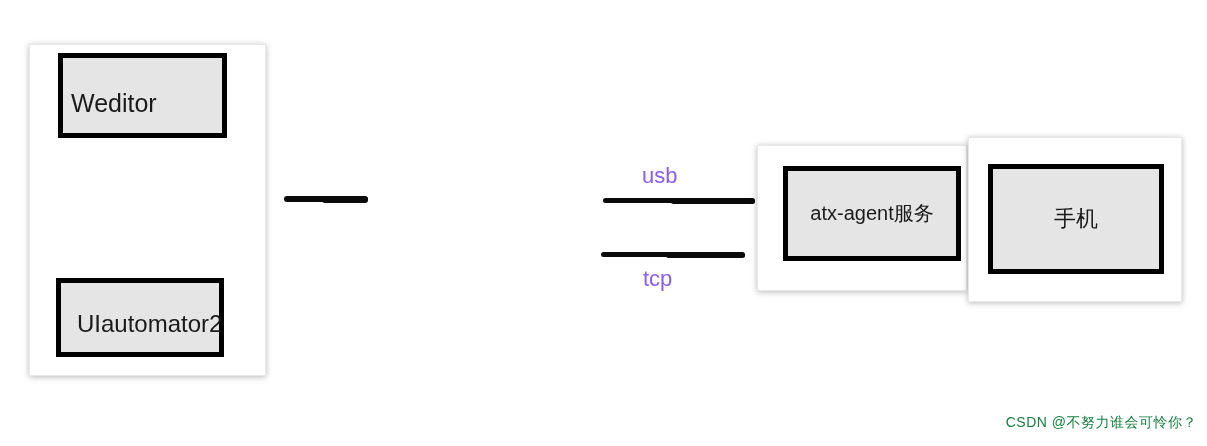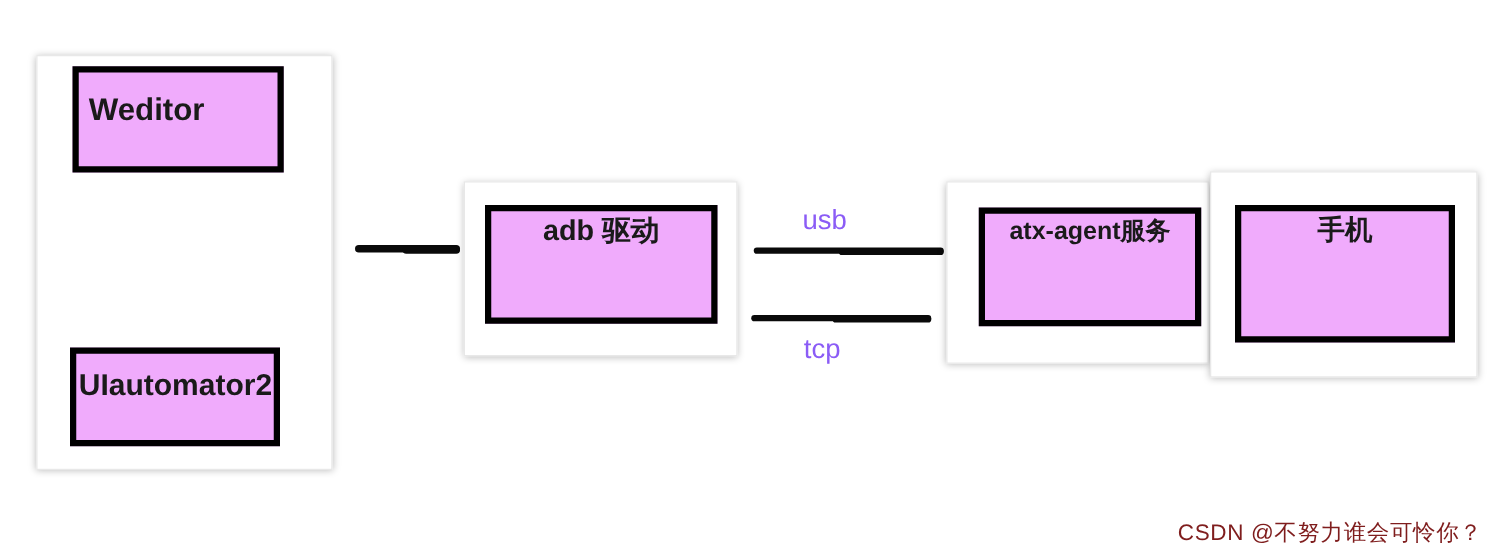--- a/index.html
+++ b/index.html
@@ -16,37 +16,36 @@
   
   .card {
     position: absolute;
     background: #ffffff;
     border: 1px solid #e8e8e8;
     box-shadow: 0 1px 6px rgba(0,0,0,0.28);
   }
   
   .node-box {
     position: absolute;
-    background: #f0abfc;
+    background: #e5e5e5;
     border: 5px solid #000000;
     display: flex;
-    align-items: flex-start;
+    align-items: center;
     color: #1a1a1a;
-    font-weight: bold;
   }
   .node-box .lbl { white-space: nowrap; }
   .left-card   { left: 29px;  top: 44px;  width: 237px; height: 332px; }
   .adb-card    { left: 371px; top: 145px; width: 219px; height: 140px; }
   .atx-card    { left: 757px; top: 145px; width: 210px; height: 146px; z-index: 1; }
   .phone-card  { left: 968px; top: 137px; width: 214px; height: 165px; z-index: 2; }
 
   .weditor-box { left: 28px; top: 8px;   width: 169px; height: 85px;
                  font-size: 25px; padding-left: 8px; padding-top: 16px; }
   .uia-box     { left: 26px; top: 233px; width: 168px; height: 79px;
-                 font-size: 24px; padding-left: 2px; padding-top: 12px; }
+                 font-size: 24px; padding-left: 16px; padding-top: 12px; }
   .adb-box     { left: 16px; top: 18px;  width: 186px; height: 95px;
                  font-size: 23px; justify-content: center; }
   .atx-box     { left: 25px; top: 20px;  width: 178px; height: 95px;
                  font-size: 20px; justify-content: center; }
   .phone-box   { left: 19px; top: 26px;  width: 176px; height: 110px;
                  font-size: 22px; justify-content: center; }
 
   
   .connector {
     position: absolute;
@@ -70,48 +69,43 @@
     position: absolute;
     color: #8b5cf6;
     font-size: 22px;
     white-space: nowrap;
   }
   .usb-label { left: 642px; top: 163px; }
   .tcp-label { left: 643px; top: 266px; }
 
   .watermark {
     position: absolute;
-    right: 21px; top: 414px;
-    font-size: 18px;
-    color: #7f1d1d;
+    right: 10px; top: 414px;
+    font-size: 14px;
+    color: #15803d;
     white-space: nowrap;
     letter-spacing: 0.5px;
   }
 </style>
 </head>
 <body>
 
 <div class="canvas">
 
   <div class="card left-card">
     <div class="node-box weditor-box">
       <span class="lbl">Weditor</span>
     </div>
     <div class="node-box uia-box">
       <span class="lbl">UIautomator2</span>
     </div>
   </div>
 
   <div class="connector conn-left"></div>
 
-  <div class="card adb-card">
-    <div class="node-box adb-box">
-      <span class="lbl">adb 驱动</span>
-    </div>
-  </div>
 
   <div class="edge-label usb-label">usb</div>
   <div class="connector conn-usb"></div>
   <div class="connector conn-tcp"></div>
   <div class="edge-label tcp-label">tcp</div>
 
   <div class="card phone-card">
     <div class="node-box phone-box">
       <span class="lbl">手机</span>
     </div>

